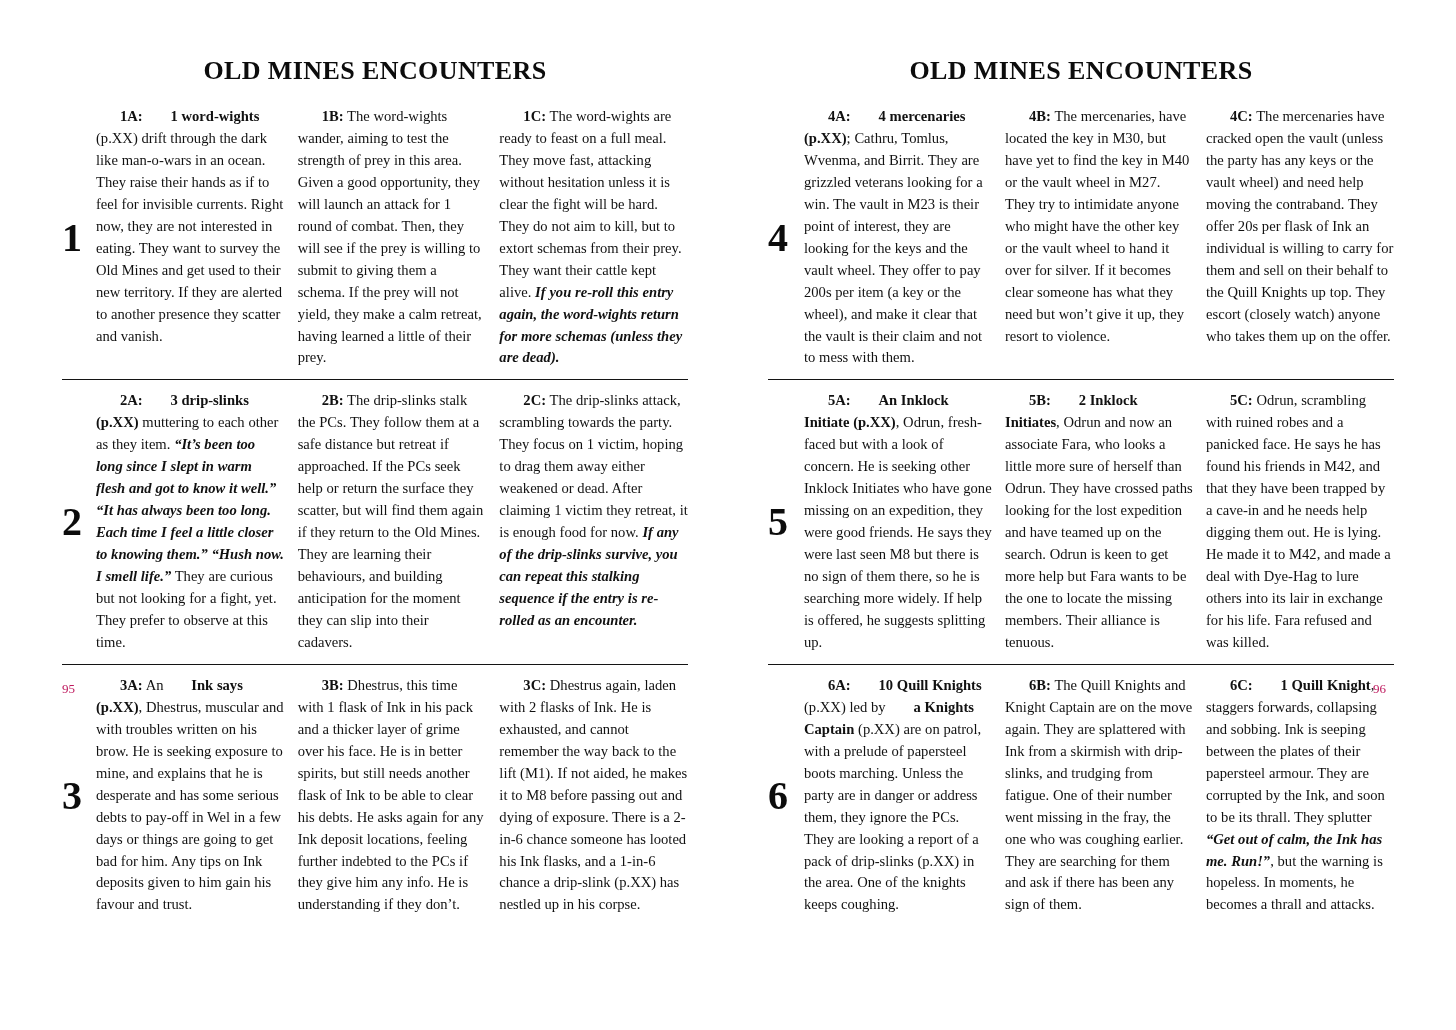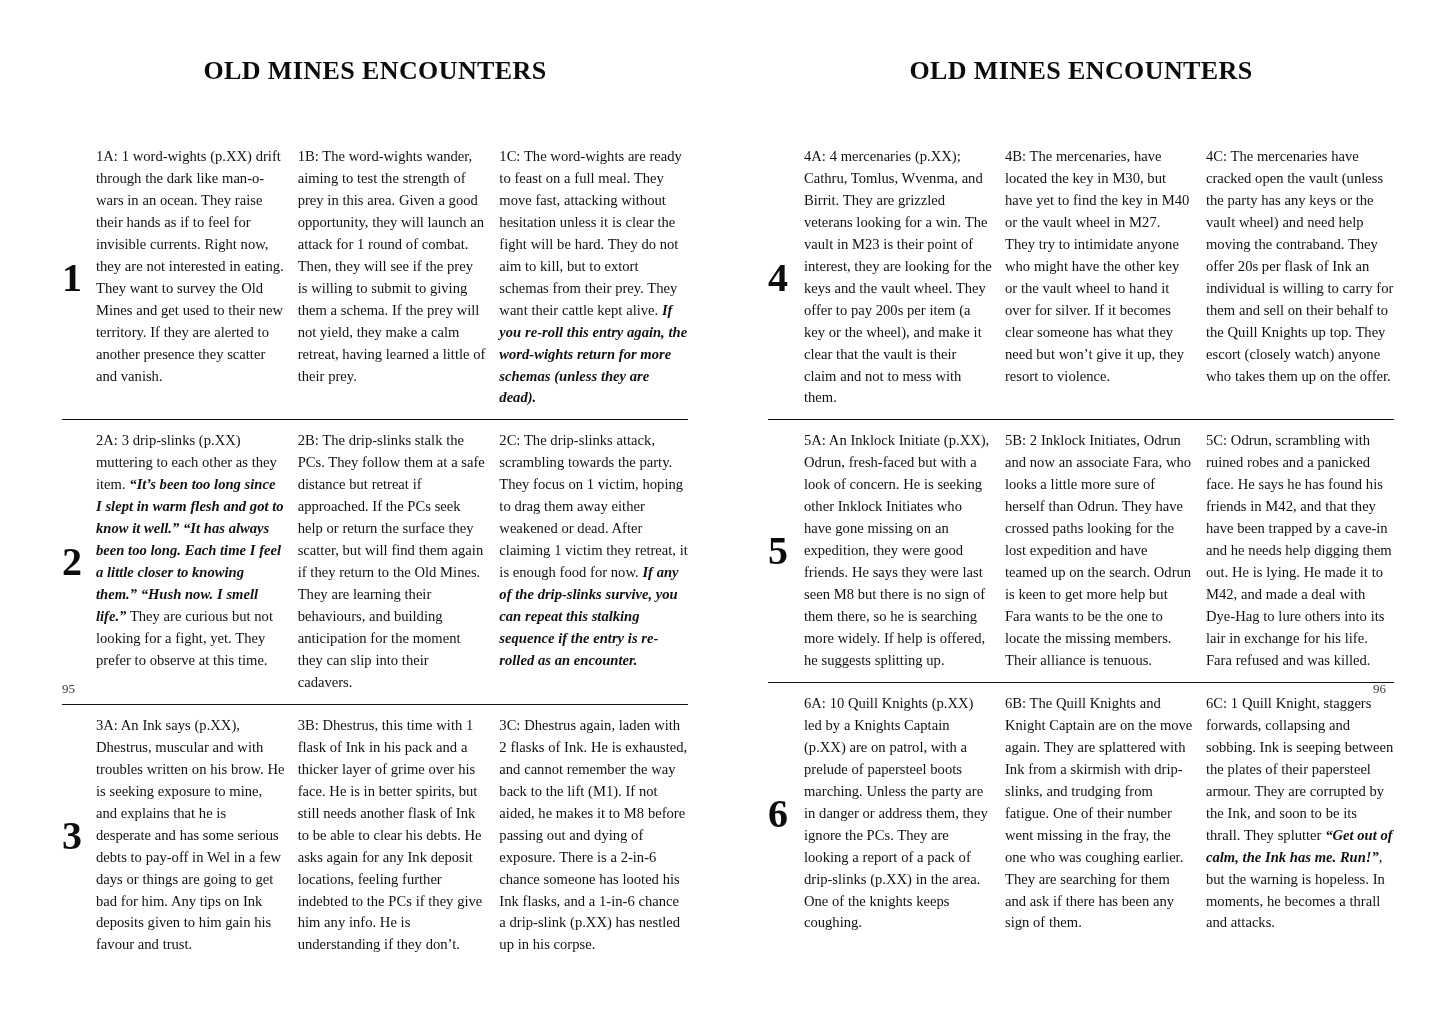--- a/index.html
+++ b/index.html
@@ -21,21 +21,20 @@
     flex-direction: row;
     box-sizing: border-box;
   }
   .page {
     width: 728px;
     height: 737px;
     box-sizing: border-box;
     position: relative;
     display: flex;
     flex-direction: column;
-    gap: 40px;
   }
   .page-left { padding: 0 40px 0 62px; }
   .page-right { padding: 0 62px 0 40px; }
 
   .page-heading {
     text-align: center;
     font-weight: bold;
     font-size: 26px;
     letter-spacing: 0.4px;
     margin: 58px 0 10px 0;
@@ -76,28 +75,28 @@
   }
   .col {
     flex: 1 1 0;
     font-size: 14.6px;
     line-height: 1.505;
     text-align: left;
     hyphens: none;
     word-spacing: 0.1px;
   }
   .col p { margin: 0; }
-  .col b { font-weight: normal; }
+  .col b { font-weight: bold; margin-left: 24px; }
   .col i { font-style: italic; font-weight: bold; }
 
   .page-number {
     position: absolute;
     bottom: 40px;
     font-size: 13px;
-    color: #404040;
+    color: #be185d;
   }
   .page-left .page-number { left: 62px; }
   .page-right .page-number { right: 70px; }
 </style>
 </head>
 <body>
 
 <div class="spread">
 
   <div class="page page-left">

